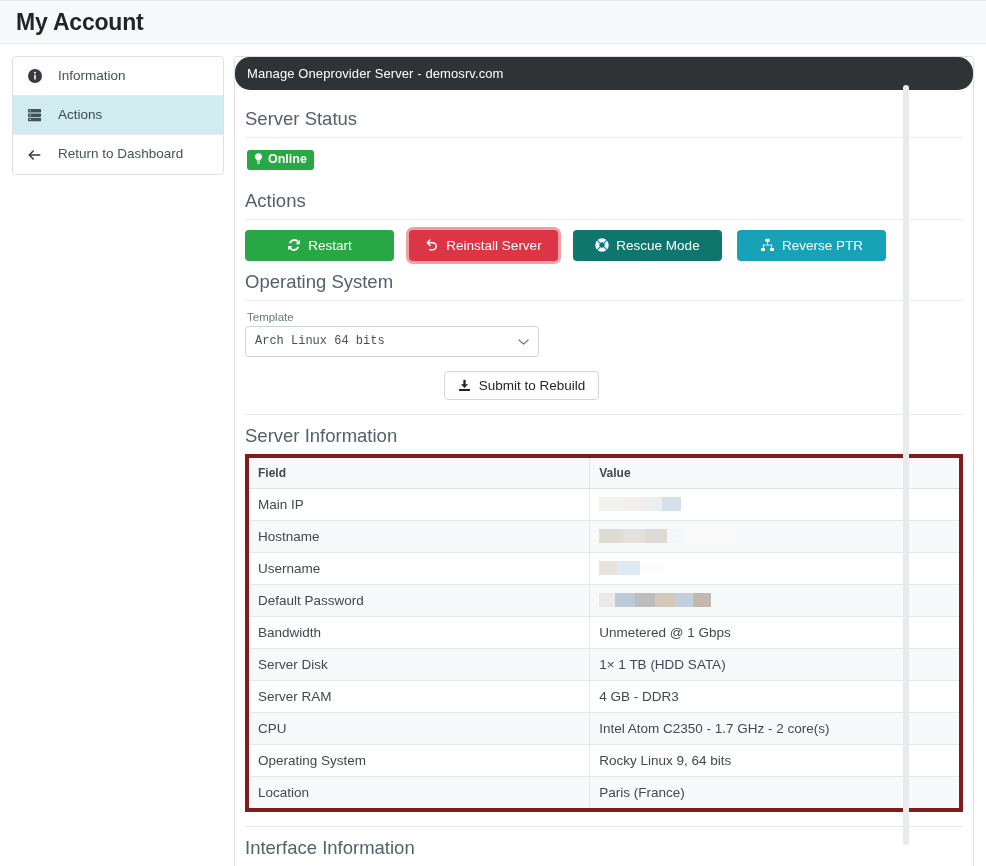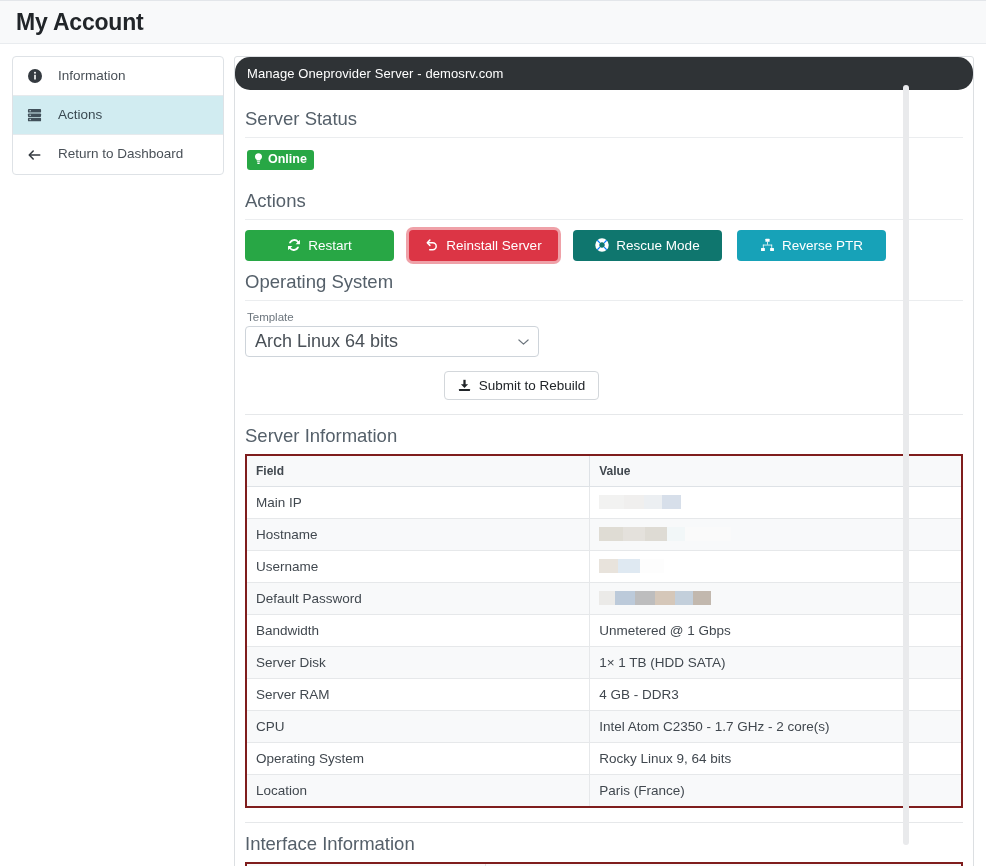--- a/index.html
+++ b/index.html
@@ -149,27 +149,27 @@
   
   .form-label {
     font-size: 11.5px;
     color: #6c757d;
     margin: 6px 0 3px 2px;
   }
   .select-wrap { position: relative; width: 294px; }
   select.os-select {
     width: 100%;
     height: 31px;
-    font-size: 18px;
+    font-size: 12px;
     color: #495057;
     background: #ffffff;
     border: 1px solid #ced4da;
     border-radius: 4px;
     padding: 0 26px 0 9px;
-    font-family: Liberation Sans, sans-serif;
+    font-family: Liberation Mono, monospace;
     -webkit-appearance: none;
     appearance: none;
     cursor: pointer;
   }
   .select-caret {
     position: absolute;
     right: 10px; top: 50%;
     transform: translateY(-50%);
     pointer-events: none;
     color: #6c757d;
@@ -192,21 +192,21 @@
     padding: 6px 13px;
     cursor: pointer;
     font-family: "Liberation Sans", sans-serif;
   }
   .btn-submit svg { display: block; }
 
   
   table.info {
     width: 100%;
     border-collapse: collapse;
-    border: 2px solid #7f1d1d;
+    border: 4px solid #7f1d1d;
     font-size: 13.5px;
     table-layout: fixed;
   }
   table.info th {
     background: #f8f9fa;
     color: #41484f;
     font-size: 12px;
     font-weight: 700;
     text-align: left;
     padding: 8px 9px;

